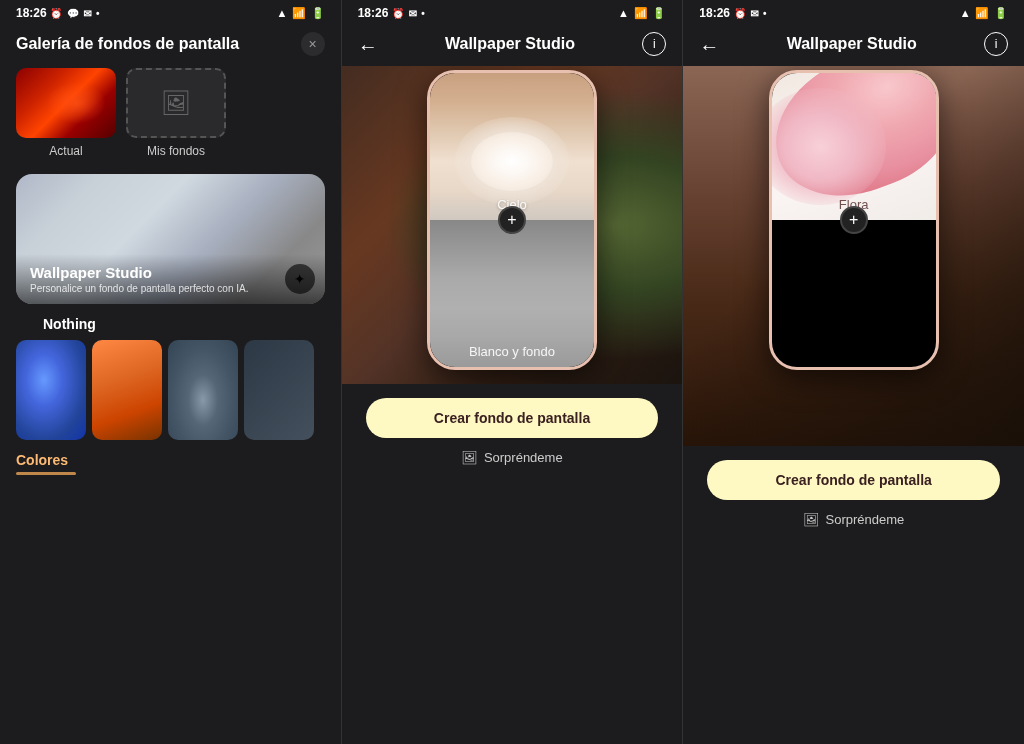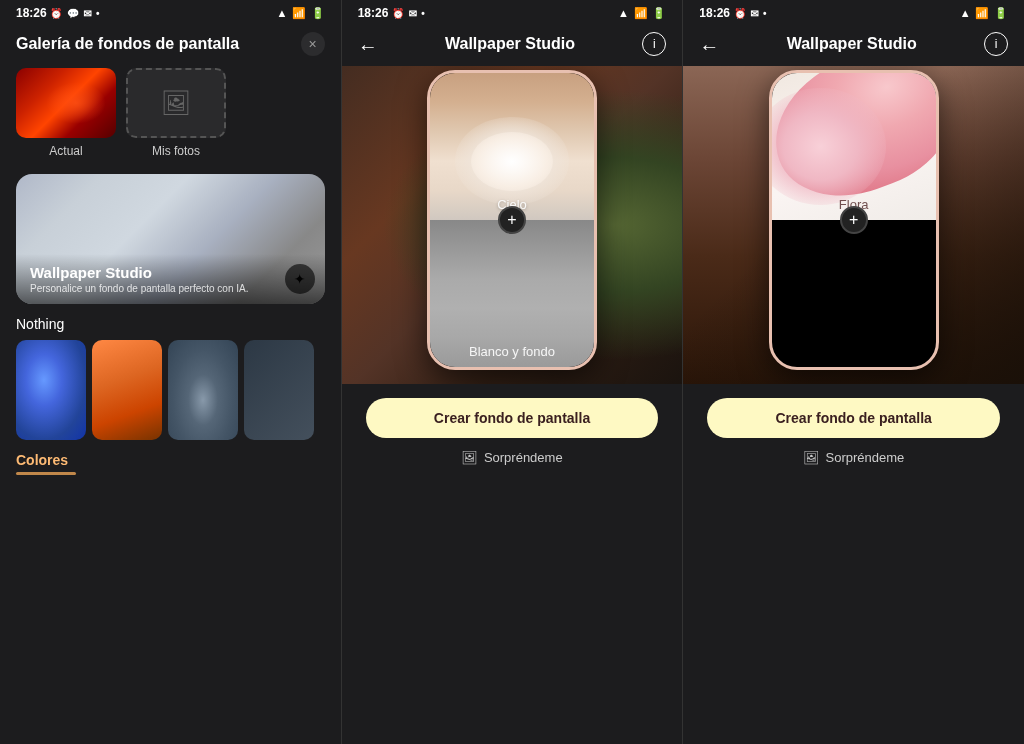--- a/index.html
+++ b/index.html
@@ -162,23 +162,24 @@
       width: 30px;
       height: 30px;
       display: flex;
       align-items: center;
       justify-content: center;
       font-size: 14px;
     }
 
     .section-title {
       font-size: 14px;
-      font-weight: 400;
+      font-weight: 700;
       color: #fff;
       padding: 12px 16px 8px;
+      margin-left: 27px;
     }
 
     .wallpaper-grid {
       display: flex;
       gap: 6px;
       padding: 0 16px;
       overflow: hidden;
     }
     .wallpaper-thumb {
       width: 70px;
@@ -437,21 +438,21 @@
       right: 0;
       text-align: center;
       color: rgba(255,255,255,0.9);
       font-size: 13px;
       font-weight: 500;
     }
 
     
     .phone-bg-s3 {
       position: relative;
-      height: 318px;
+      height: 380px;
       overflow: hidden;
     }
     .phone-bg-s3-img {
       position: absolute;
       top: 0; left: 0; right: 0; bottom: 0;
       background: linear-gradient(180deg, #8b6655 0%, #6b4535 30%, #4a2a18 60%, #2a1508 100%);
     }
     .phone-bg-s3-img2 {
       position: absolute;
       top: 0; left: 0; right: 0; bottom: 0;
@@ -486,21 +487,21 @@
       </div>
     </div>
 
     <div class="thumb-row">
       <div class="thumb-item">
         <div class="thumb-box thumb-wallpaper-current"></div>
         <span class="thumb-label">Actual</span>
       </div>
       <div class="thumb-item">
         <div class="thumb-box thumb-photo-placeholder">🖼</div>
-        <span class="thumb-label">Mis fotos</span>
+        <span class="thumb-label">Mis fondos</span>
       </div>
     </div>
 
     <div class="ws-card">
       <div class="ws-card-bg"></div>
       <div class="ws-card-overlay">
         <div class="ws-card-title">Wallpaper Studio</div>
         <div class="ws-card-desc">Personalice un fondo de pantalla perfecto con IA.</div>
       </div>
       <div class="ws-card-btn">

